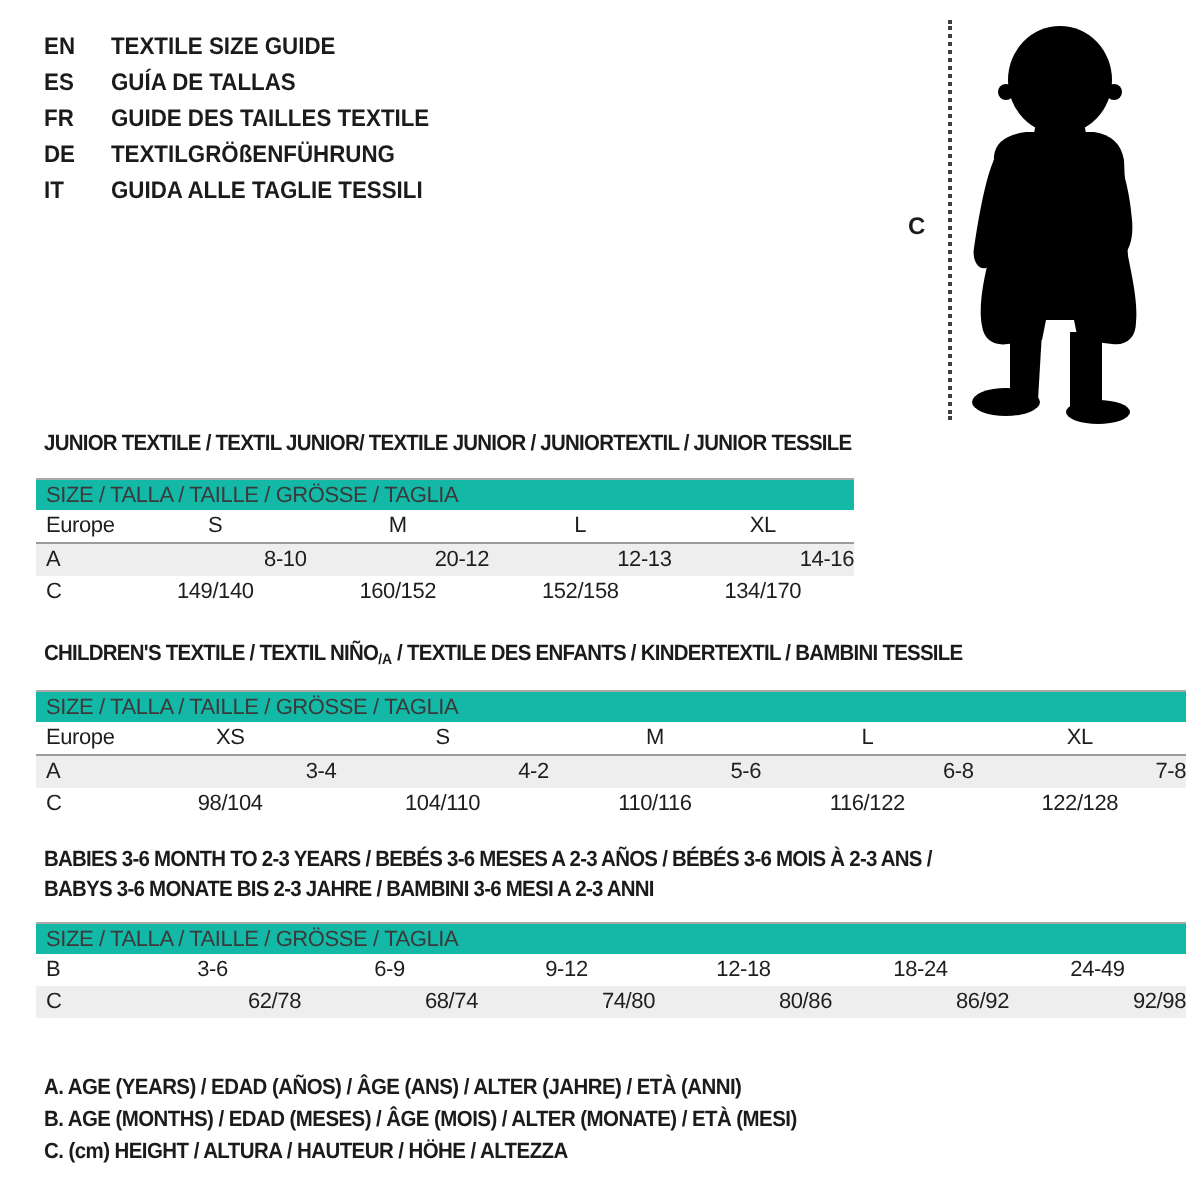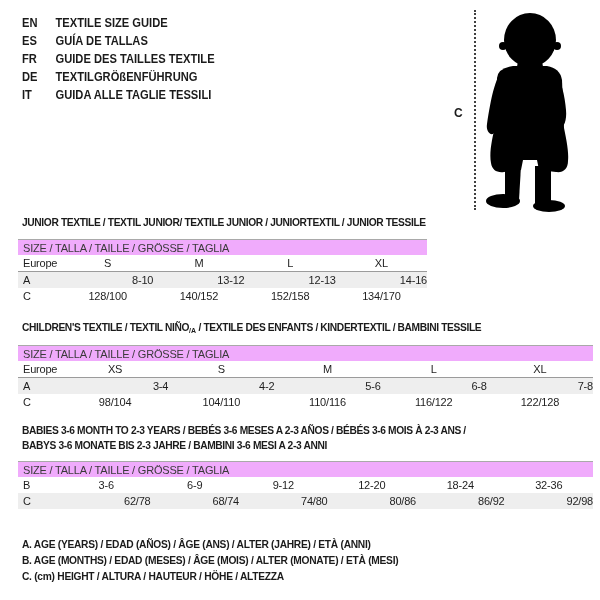--- a/index.html
+++ b/index.html
@@ -25,21 +25,21 @@
   .height-label{position:absolute;left:9px;top:102px;font-weight:700;font-size:12px;}
   .figure svg{position:absolute;left:38px;top:4px;}
 
   
   .sec-title{font-weight:700;font-size:11px;letter-spacing:-0.4px;line-height:15px;}
   .sub{font-size:7.5px;vertical-align:-2px;letter-spacing:0;}
 
   
   table.size-table{border-collapse:collapse;table-layout:fixed;font-size:11px;color:#1e1e1e;}
   table.size-table th.bar{
-    background:#f0abfc;border-top:1px solid #a9a9a9;
+    background:#14b8a6;border-top:1px solid #a9a9a9;
     font-weight:400;text-align:left;padding:0 0 0 5px;height:15px;
     color:#3a3a3a;font-size:11px;letter-spacing:-0.2px;white-space:nowrap;overflow:hidden;
   }
   table.size-table td{height:16px;padding:0;text-align:center;letter-spacing:-0.2px;}
   table.size-table td.lbl{text-align:left;padding-left:5px;}
   tr.cols td{border-bottom:1px solid #9b9b9b;}
   tr.alt td{background:#eeeeee;text-align:right;}
   .t1{left:18px;top:239px;width:409px;}
   .t2{left:18px;top:345px;width:575px;}
   .t3{left:18px;top:461px;width:575px;}
@@ -115,28 +115,28 @@
     <tr class="cols">
       <td class="lbl">Europe</td>
       <td>S</td>
       <td>M</td>
       <td>L</td>
       <td>XL</td>
     </tr>
     <tr class="alt">
       <td class="lbl">A</td>
       <td>8-10</td>
-      <td>13-12</td>
+      <td>20-12</td>
       <td>12-13</td>
       <td>14-16</td>
     </tr>
     <tr>
       <td class="lbl">C</td>
-      <td>128/100</td>
-      <td>140/152</td>
+      <td>149/140</td>
+      <td>160/152</td>
       <td>152/158</td>
       <td>134/170</td>
     </tr>
   </tbody>
 </table>
 
 <div class="abs sec-title condensed title2">
   <span>CHILDREN'S TEXTILE / TEXTIL NIÑO</span><span class="sub">/A</span><span> / TEXTILE DES ENFANTS / KINDERTEXTIL / BAMBINI TESSILE</span>
 </div>
 <table class="abs size-table t2">
@@ -199,23 +199,23 @@
     <tr>
       <th class="bar" colspan="7">SIZE / TALLA / TAILLE / GRÖSSE / TAGLIA</th>
     </tr>
   </thead>
   <tbody>
     <tr>
       <td class="lbl">B</td>
       <td>3-6</td>
       <td>6-9</td>
       <td>9-12</td>
-      <td>12-20</td>
+      <td>12-18</td>
       <td>18-24</td>
-      <td>32-36</td>
+      <td>24-49</td>
     </tr>
     <tr class="alt">
       <td class="lbl">C</td>
       <td>62/78</td>
       <td>68/74</td>
       <td>74/80</td>
       <td>80/86</td>
       <td>86/92</td>
       <td>92/98</td>
     </tr>

